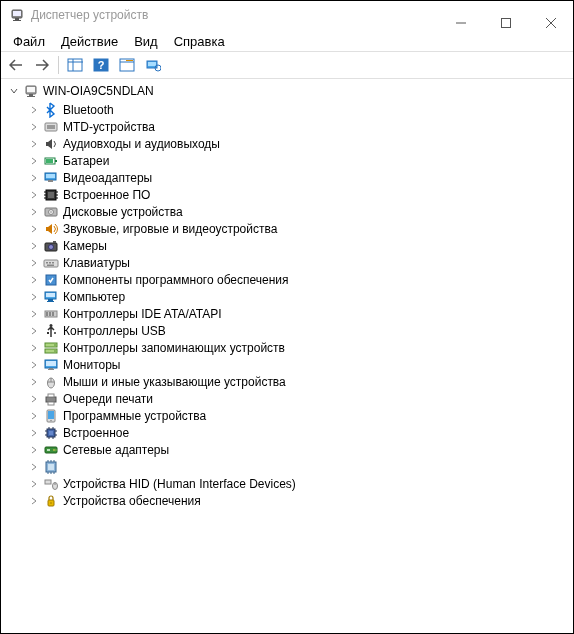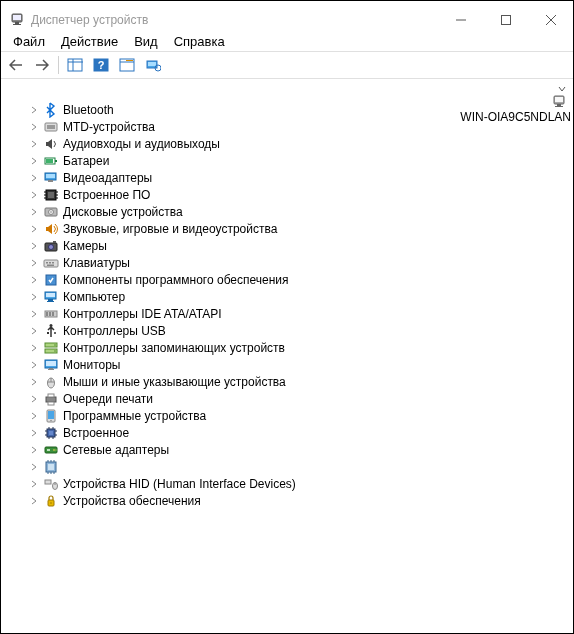--- a/index.html
+++ b/index.html
@@ -8,21 +8,21 @@
   font-size: 12px;
   background: #fff;
   width: 574px;
   height: 634px;
   border: 1px solid #000;
   overflow: hidden;
 }
 .titlebar {
   height: 30px;
   display: flex;
-  align-items: center;
+  align-items: flex-start;
   padding: 7px 0 0 8px;
   color: #999;
 }
 .titlebar-icon {
   width: 16px; height: 16px;
   margin-right: 6px;
   display: flex;
   align-items: center;
   justify-content: center;
 }
@@ -78,24 +78,23 @@
 }
 .tree-container::-webkit-scrollbar-track {
   background: #f0f0f0;
 }
 .tree-container::-webkit-scrollbar-thumb {
   background: #cdcdcd;
 }
 .tree-root { list-style: none; }
 .root-node {
   display: flex;
-  align-items: flex-end;
+  align-items: flex-start;
   padding: 1px 0 1px 4px;
   height: 18px;
-  flex-direction: column;
 }
 .caret {
   width: 14px; height: 14px;
   display: flex;
   align-items: center;
   justify-content: center;
   color: #6a6a6a;
   margin-right: 2px;
 }
 .node-icon {

